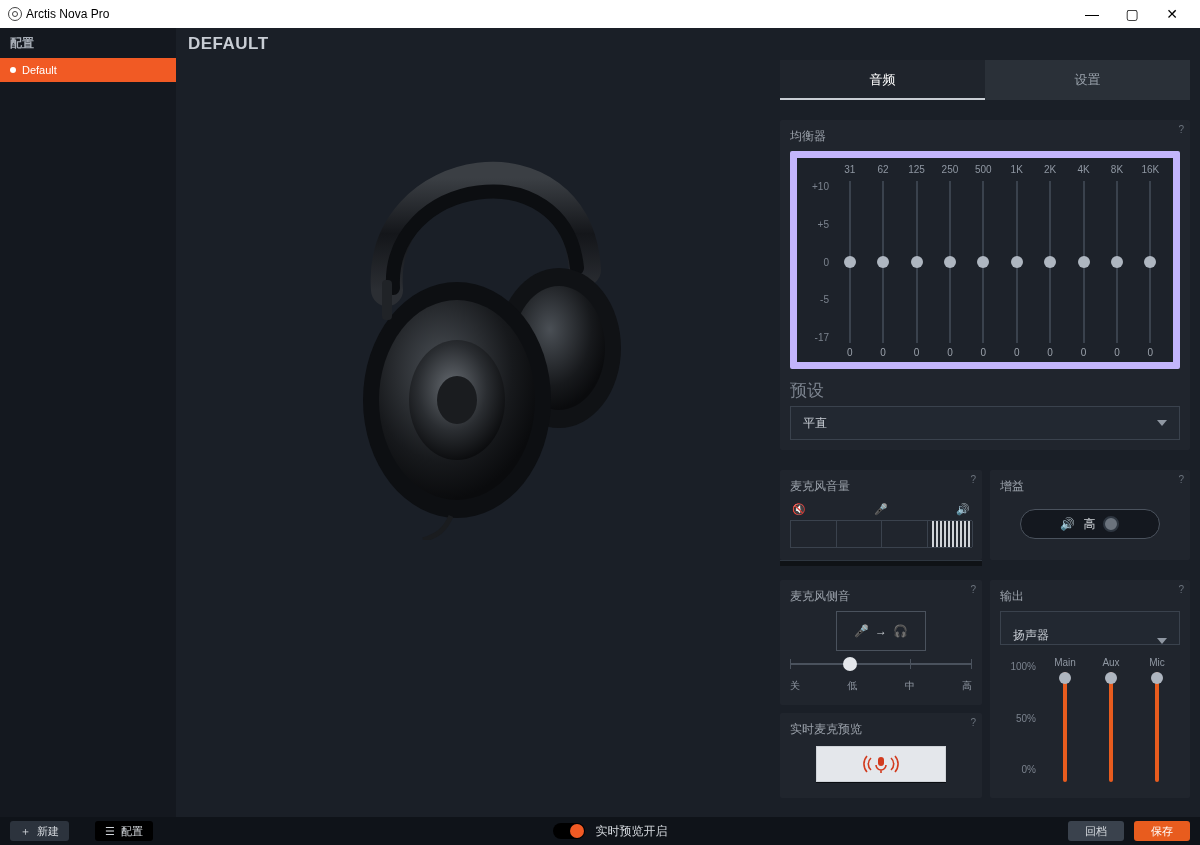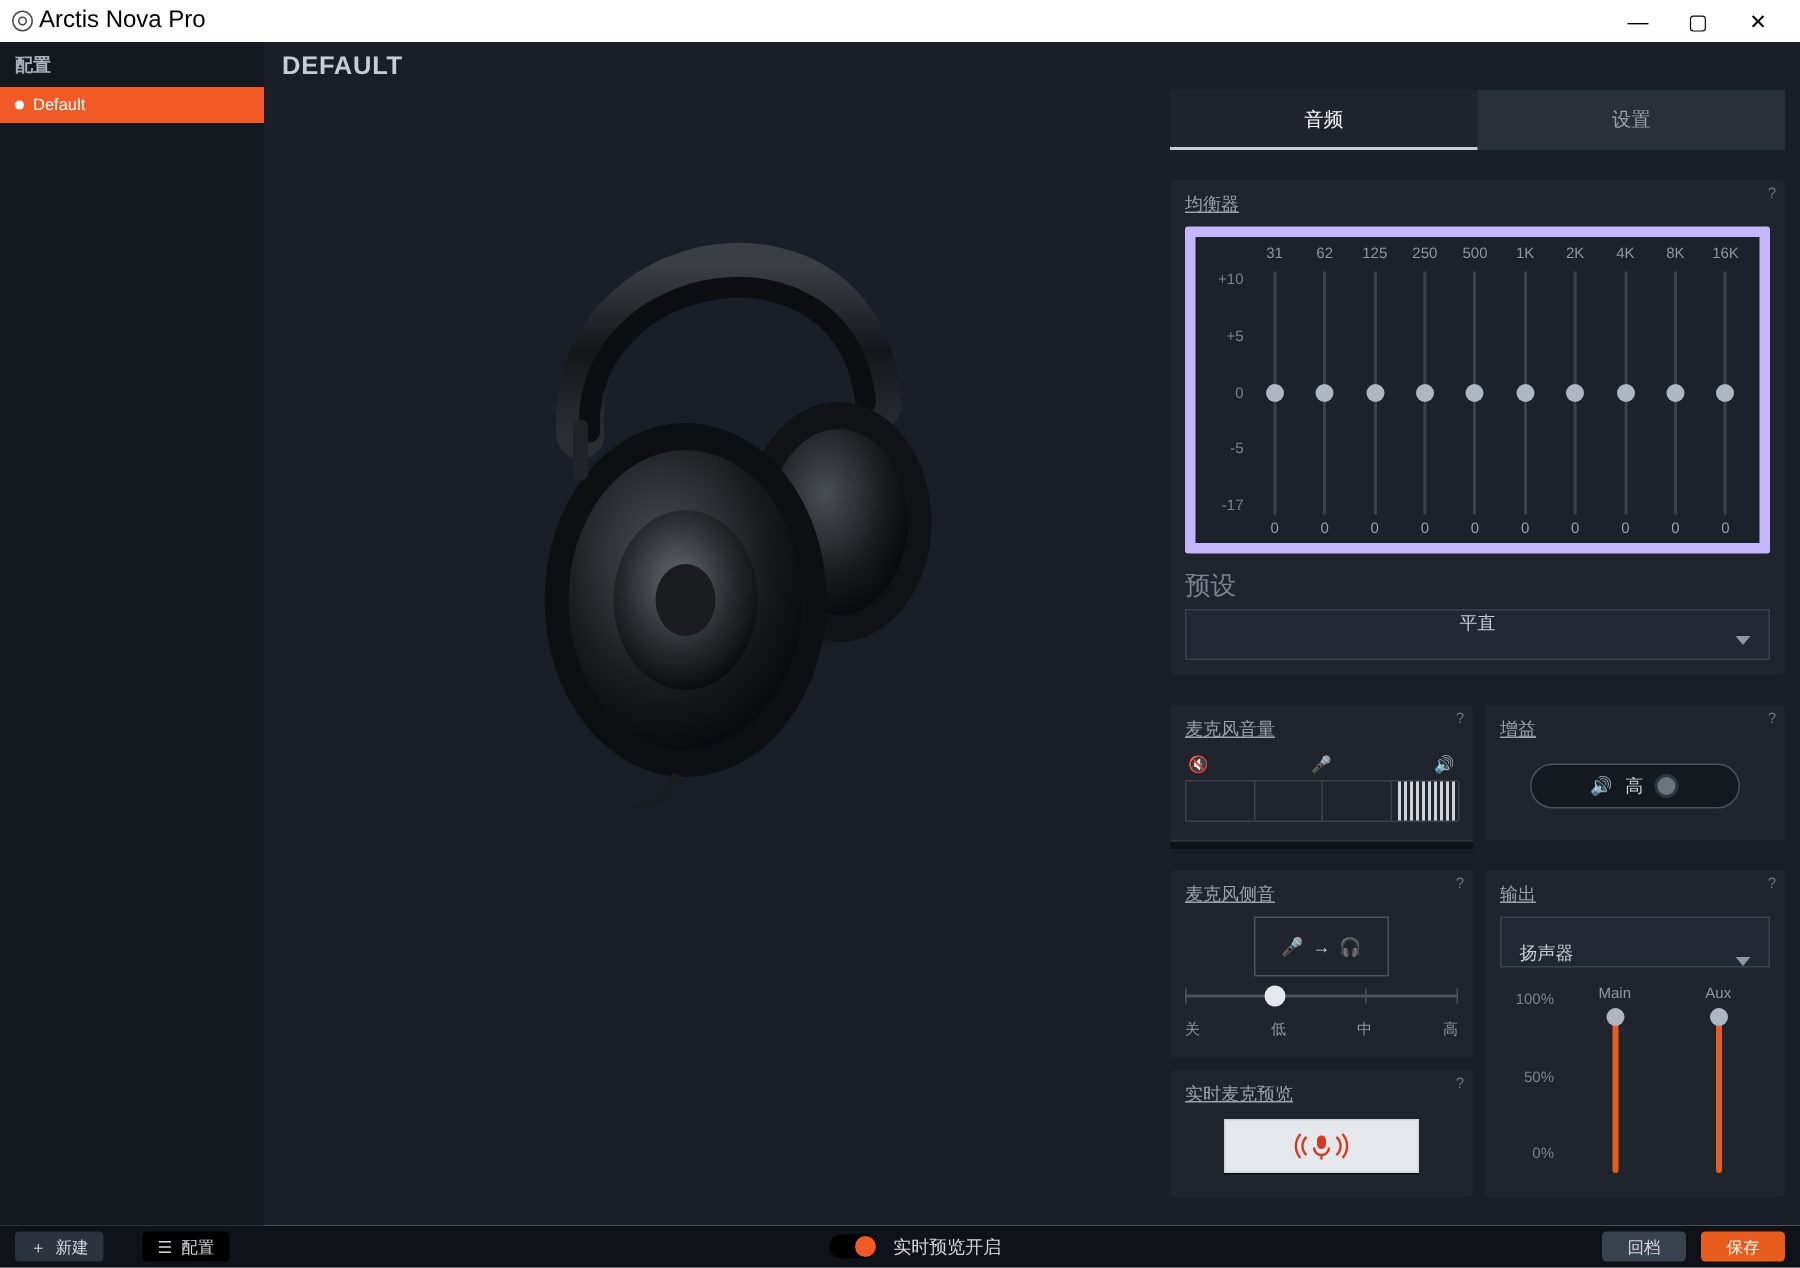--- a/index.html
+++ b/index.html
@@ -1,20 +1,20 @@
 <!DOCTYPE html>
 <html><head>
 <meta charset="utf-8">
 <style>
   * { box-sizing: border-box; margin: 0; padding: 0; font-family: "Microsoft YaHei", Arial, sans-serif; }
   body { width: 1200px; height: 845px; background: #fff; overflow: hidden; font-size: 12px; color: #c8cdd4; }
 
   
   .titlebar { height: 28px; background: #fff; display: flex; align-items: center; padding: 0 8px; color: #000; }
-  .titlebar .title { font-size: 16px; margin-left: 4px; }
+  .titlebar .title { font-size: 12px; margin-left: 4px; }
   .titlebar .tb-icons { margin-left: auto; display: flex; gap: 0; }
   .tb-btn { width: 40px; height: 28px; display:flex; align-items:center; justify-content:center; font-size:14px; }
   .logo-ico { width:14px; height:14px; border:1.5px solid #444; border-radius:50%; position:relative; }
   .logo-ico::after { content:""; position:absolute; inset:3px; border:1.5px solid #444; border-radius:50%; }
 
   
   .app { display:flex; height: 789px; background:#1a1f27; }
   .sidebar { width: 176px; background:#14181f; display:flex; flex-direction:column; }
   .sb-head { height:30px; font-weight:600; padding:7px 10px; color:#a9afb8; }
   .sb-item { height:24px; background:#f15a24; color:#fff; display:flex; align-items:center; padding:0 10px; font-size:11px; gap:6px;}
@@ -27,40 +27,40 @@
 
   .preview { flex:1; display:flex; align-items:flex-start; justify-content:center; padding-top:40px; }
 
   .panels { width: 410px; display:flex; flex-direction:column; gap:20px; }
   .tabs { display:flex; background:#2a3038; height:40px; }
   .tab { flex:1; display:flex; align-items:center; justify-content:center; font-size:13px; color:#98a0aa; position:relative; }
   .tab.active { background:#1f242c; color:#fff; }
   .tab.active::after { content:""; position:absolute; bottom:0; left:0; right:0; height:2px; background:#c8cdd4; }
 
   .card { background:#20252d; border-radius:2px; position:relative; padding:8px 10px 12px; }
-  .card-title { font-size:12px; color:#9aa1aa; margin-bottom:6px;text-decoration:underline; }
+  .card-title { font-size:12px; color:#9aa1aa; margin-bottom:6px; }
   .help { position:absolute; top:4px; right:6px; font-size:10px; color:#6b737d; }
 
   
   .eq-card { padding:8px 10px 10px; }
   .eq-inner { border:7px solid #c4b5fd; border-radius:2px; padding:6px 6px 4px; background:#1d222a; }
   .eq-head { display:flex; }
   .eq-labels { width:30px; }
   .eq-cols { flex:1; display:flex; }
   .eq-col { flex:1; text-align:center; font-size:10px; color:#8f97a2; }
   .eq-body { display:flex; height:170px; margin-top:2px; }
   .eq-scale { width:30px; display:flex; flex-direction:column; justify-content:space-between; text-align:right; font-size:10px; color:#7b838e; padding:4px 4px; }
   .eq-sliders { flex:1; display:flex; }
   .eq-s { flex:1; position:relative; display:flex; justify-content:center; }
   .eq-track { width:2px; background:#3a424d; position:absolute; top:4px; bottom:4px; }
   .eq-thumb { width:12px; height:12px; background:#aeb6c0; border-radius:50%; position:absolute; top:50%; transform:translateY(-50%); cursor:pointer; }
   .eq-val { flex:1; text-align:center; font-size:10px; color:#9aa1aa; }
   .preset { margin-top:10px; }
   .preset-lbl { font-size:17px; color:#7b838e; margin-bottom:4px; }
-  .preset-sel { height:34px; border:1px solid #3a424d; display:flex; align-items:center; padding:0 12px; color:#c8cdd4; position:relative; background:#222831;flex-direction:column; }
+  .preset-sel { height:34px; border:1px solid #3a424d; display:flex; align-items:center; padding:0 12px; color:#c8cdd4; position:relative; background:#222831; }
   .preset-sel .chev { margin-left:auto; }
 
   .row2 { display:flex; gap:8px; }
   .micvol-card { flex:1; }
   .gain-card { width:200px; }
 
   .mv-icons { display:flex; align-items:center; justify-content:space-between; color:#8f97a2; font-size:11px; padding:2px 2px; }
   .mv-track { position:relative; height:28px; margin-top:2px; border-top:1px solid #3a424d; border-bottom:1px solid #3a424d; }
   .mv-fill { position:absolute; right:0; top:0; bottom:0; width:22%; background:repeating-linear-gradient(90deg,#cfd3d8 0 2px, transparent 2px 4px); }
   .mv-bar { position:absolute; left:0; bottom:-6px; right:0; height:6px; background:#0f1216; border-top:1px solid #2e3640; }
@@ -371,20 +371,27 @@
               <div class="mix-cols">
                 <div class="mix-col">
                   <div class="mix-name">Main</div>
                   <div class="mix-slider">
                       <div class="mix-track"></div>
                       <div class="mix-thumb"></div>
                     </div>
                 </div>
                 <div class="mix-col">
                   <div class="mix-name">Aux</div>
+                  <div class="mix-slider">
+                      <div class="mix-track"></div>
+                      <div class="mix-thumb"></div>
+                    </div>
+                </div>
+                <div class="mix-col">
+                  <div class="mix-name">Mic</div>
                   <div class="mix-slider">
                       <div class="mix-track"></div>
                       <div class="mix-thumb"></div>
                     </div>
                 </div>
               </div>
             </div>
           </div>
         </div>
 

